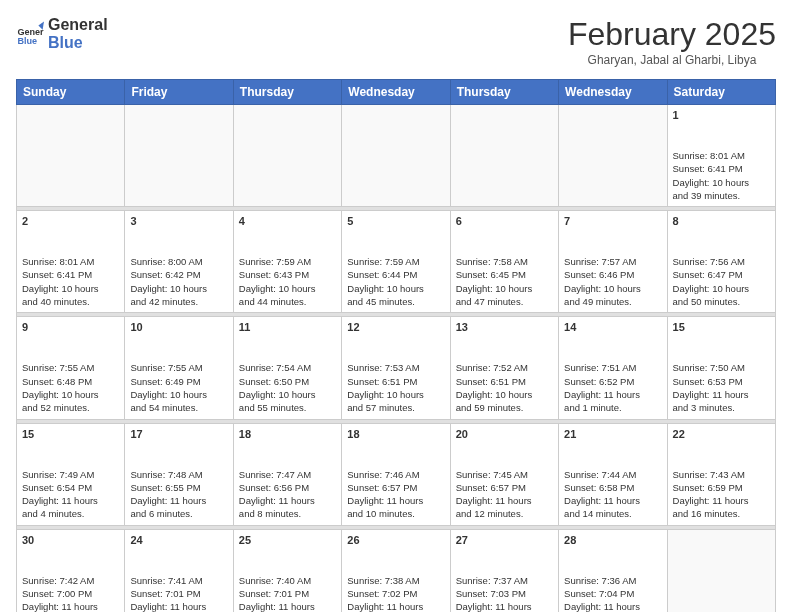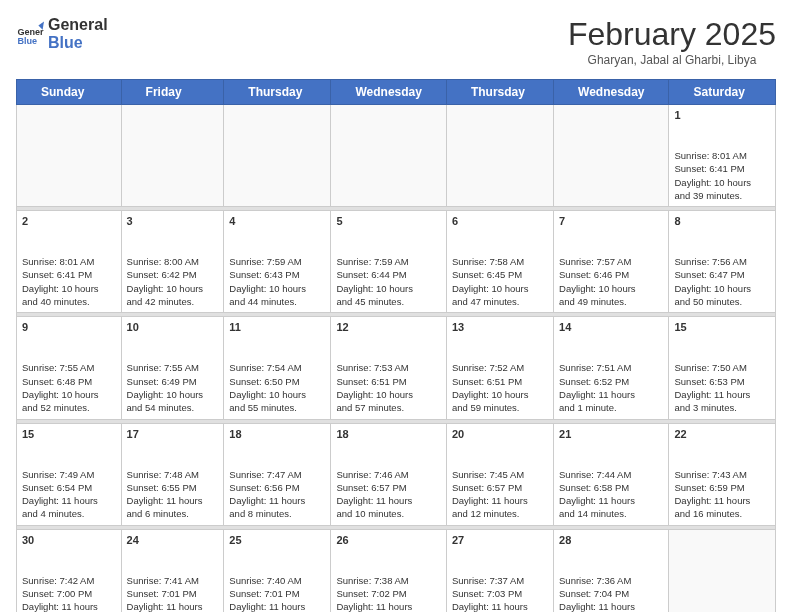--- a/index.html
+++ b/index.html
@@ -40,21 +40,21 @@
     .calendar {
       width: 100%;
       border-collapse: collapse;
       border: 1px solid #ccc;
     }
     .calendar th {
       background: #4472C4;
       color: #fff;
       font-size: 12px;
       font-weight: bold;
-      padding: 5px 24px;
+      padding: 5px 6px;
       text-align: left;
       border: 1px solid #3a62a8;
     }
     .calendar td {
       vertical-align: top;
       padding: 4px 5px;
       border: 1px solid #ccc;
       width: calc(100% / 7);
       min-height: 80px;
       font-size: 10px;

